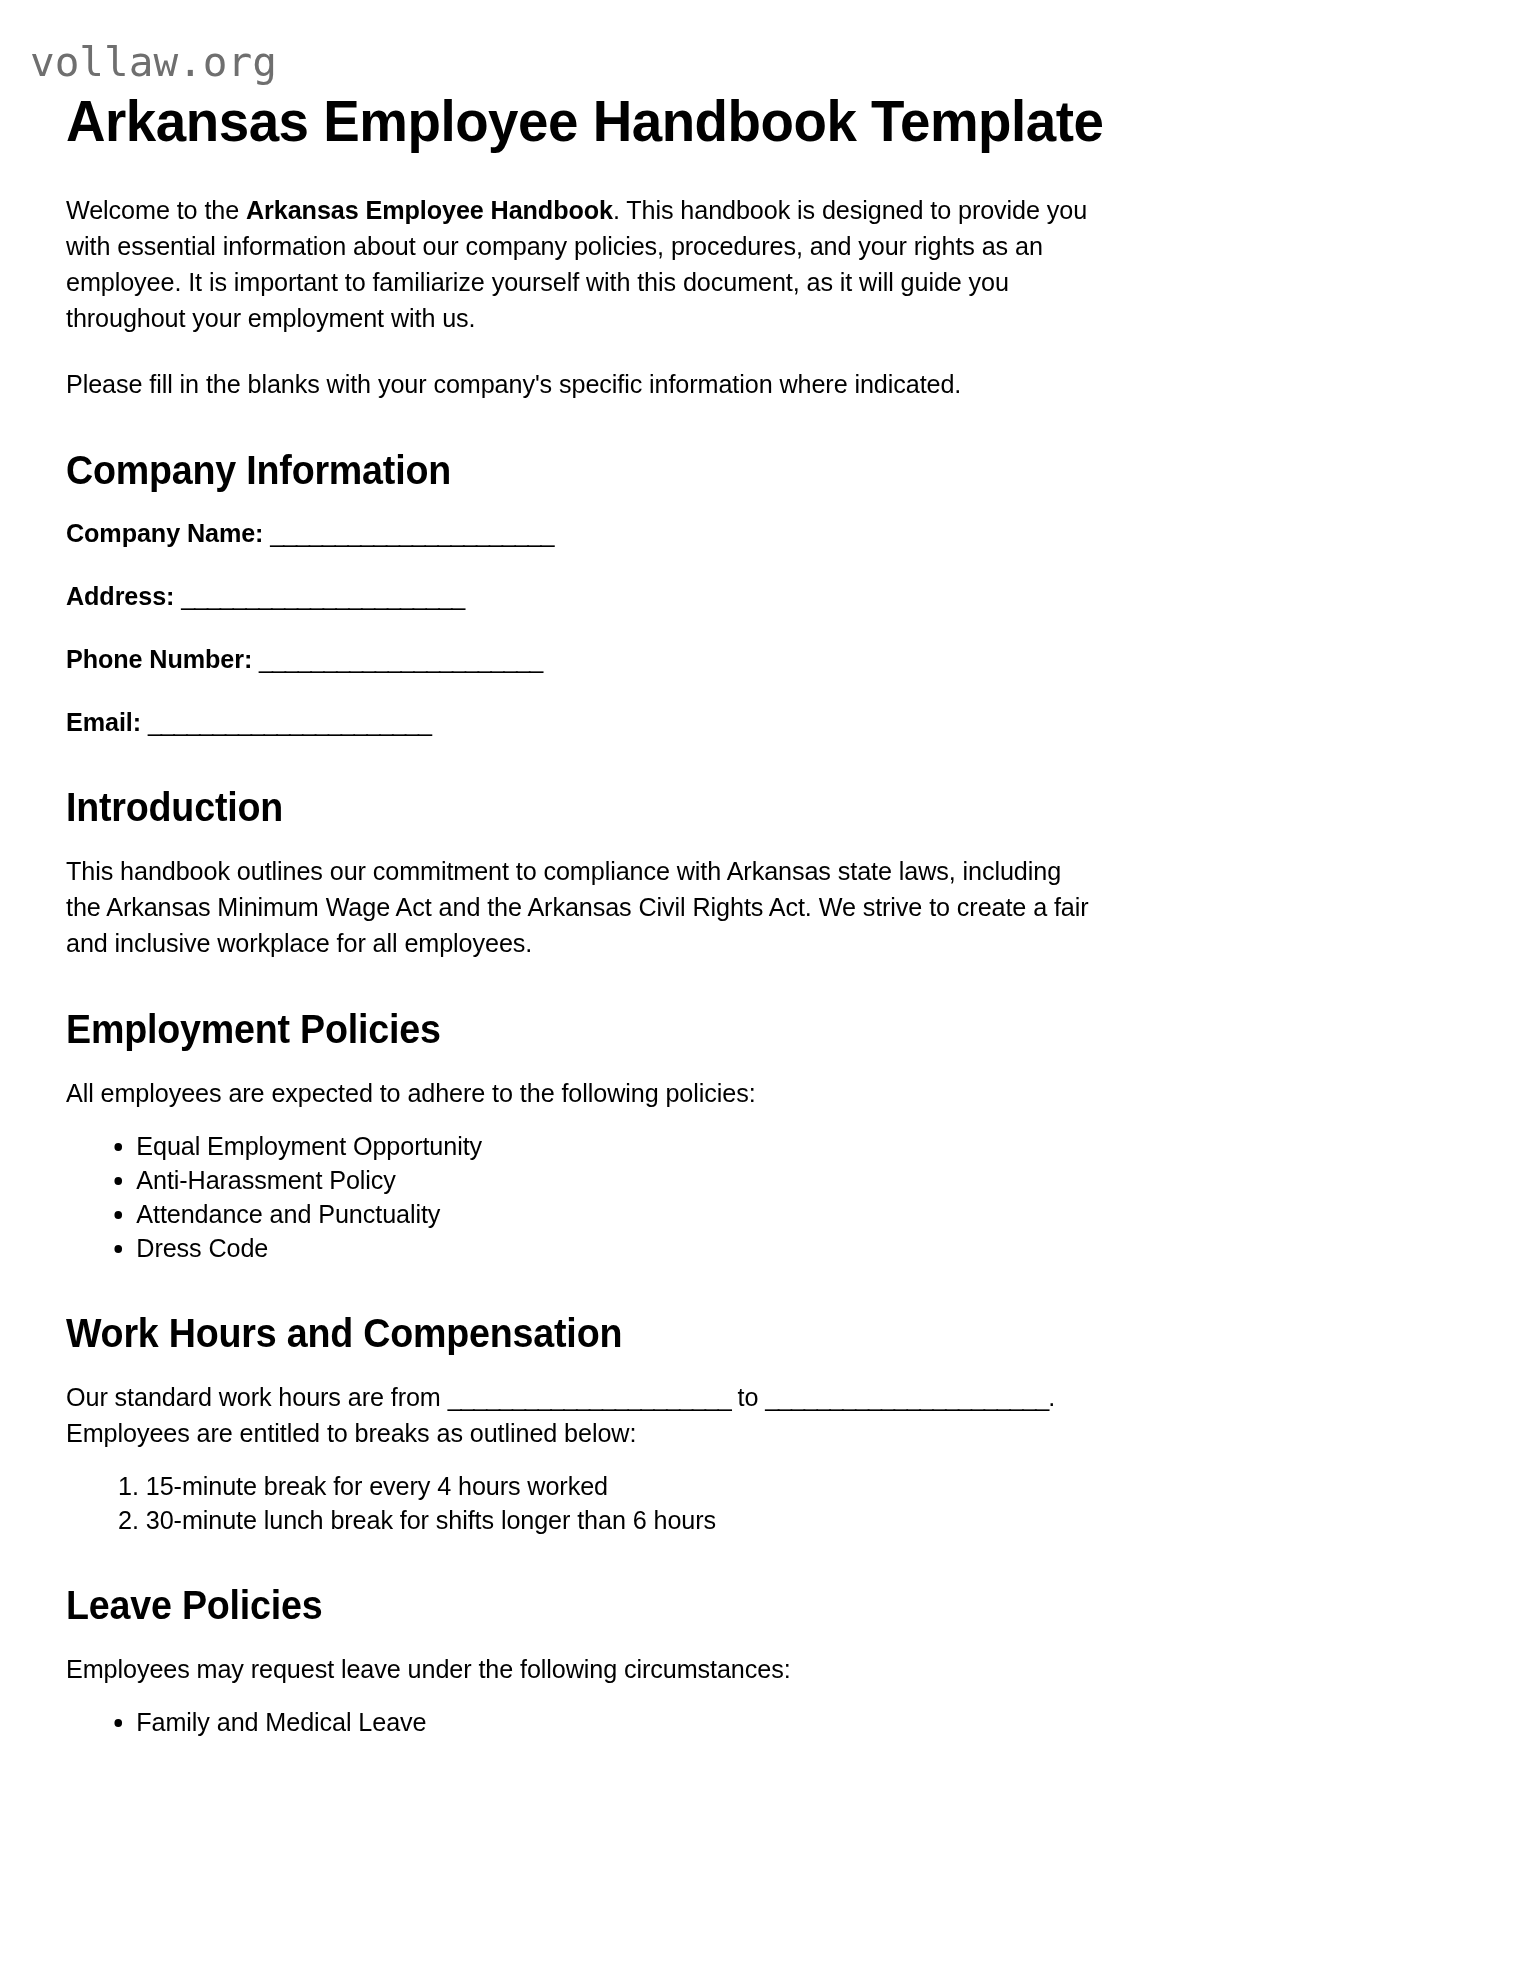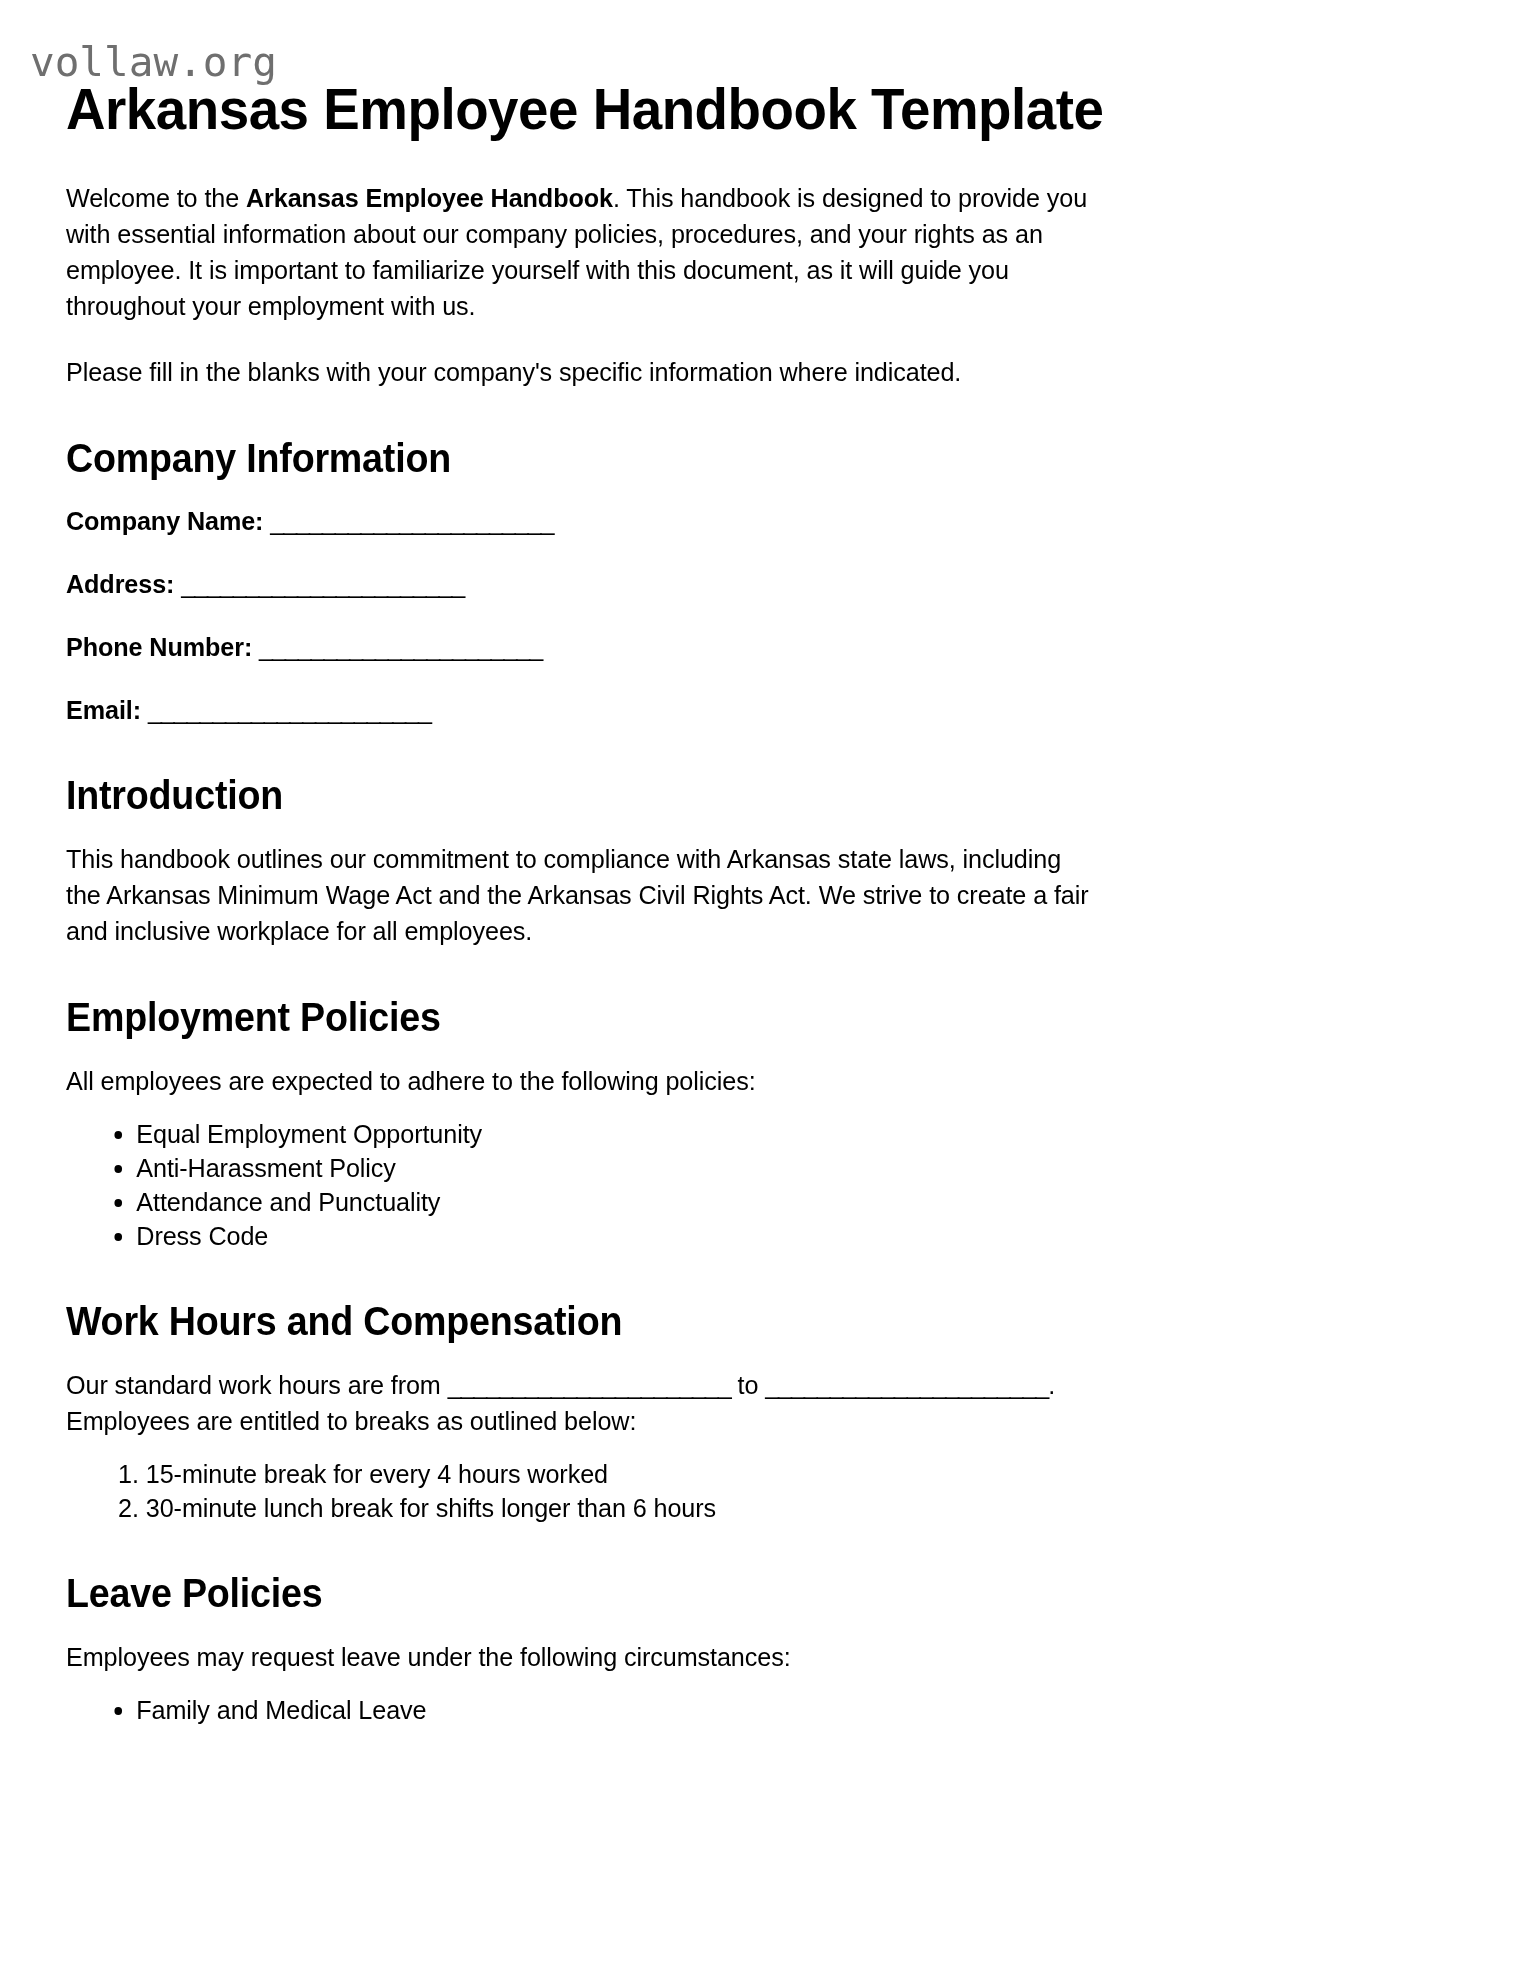--- a/index.html
+++ b/index.html
@@ -33,21 +33,21 @@
     line-height: 48px;
     color: #6f6f6f;
     letter-spacing: 0px;
     white-space: nowrap;
   }
 
   
   .content {
     position: absolute;
     left: 66px;
-    top: 76px;
+    top: 88px;
     width: 1090px;
   }
 
   h1.doc-title {
     font-size: 57px;
     line-height: 66px;
     font-weight: bold;
     margin: 0 0 0 0;
     letter-spacing: -0.5px;
     transform: scaleX(0.96);

